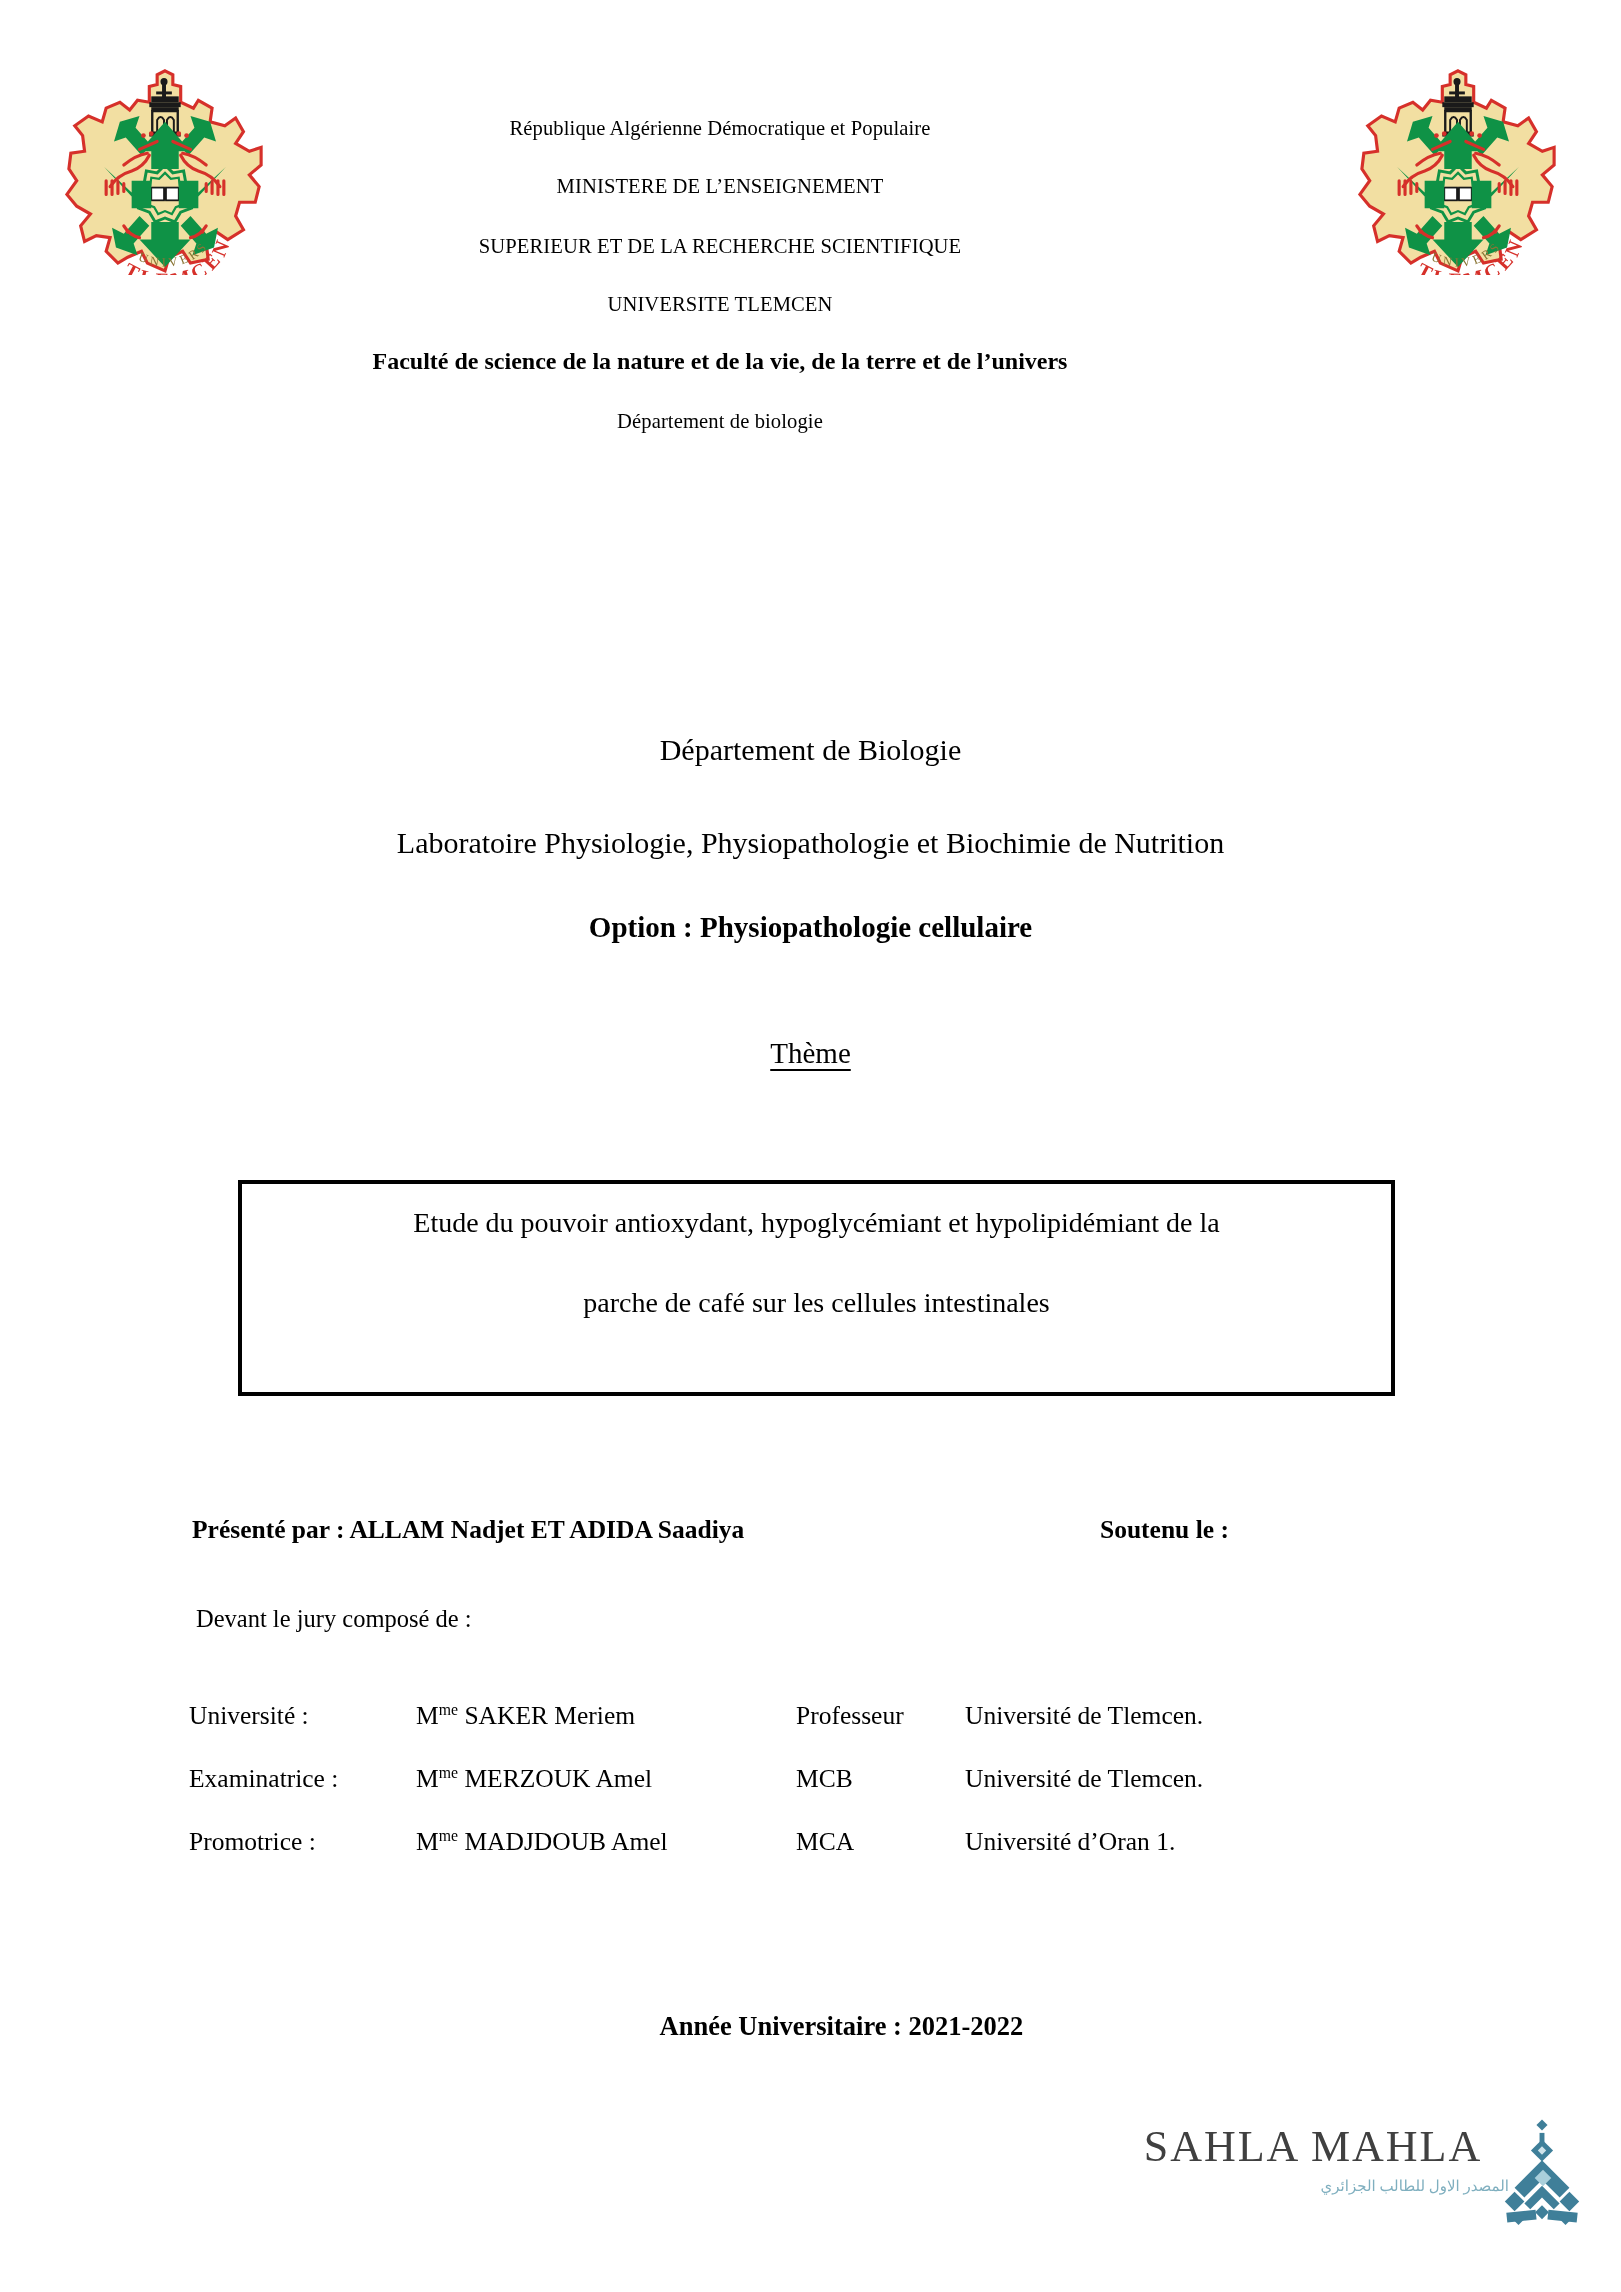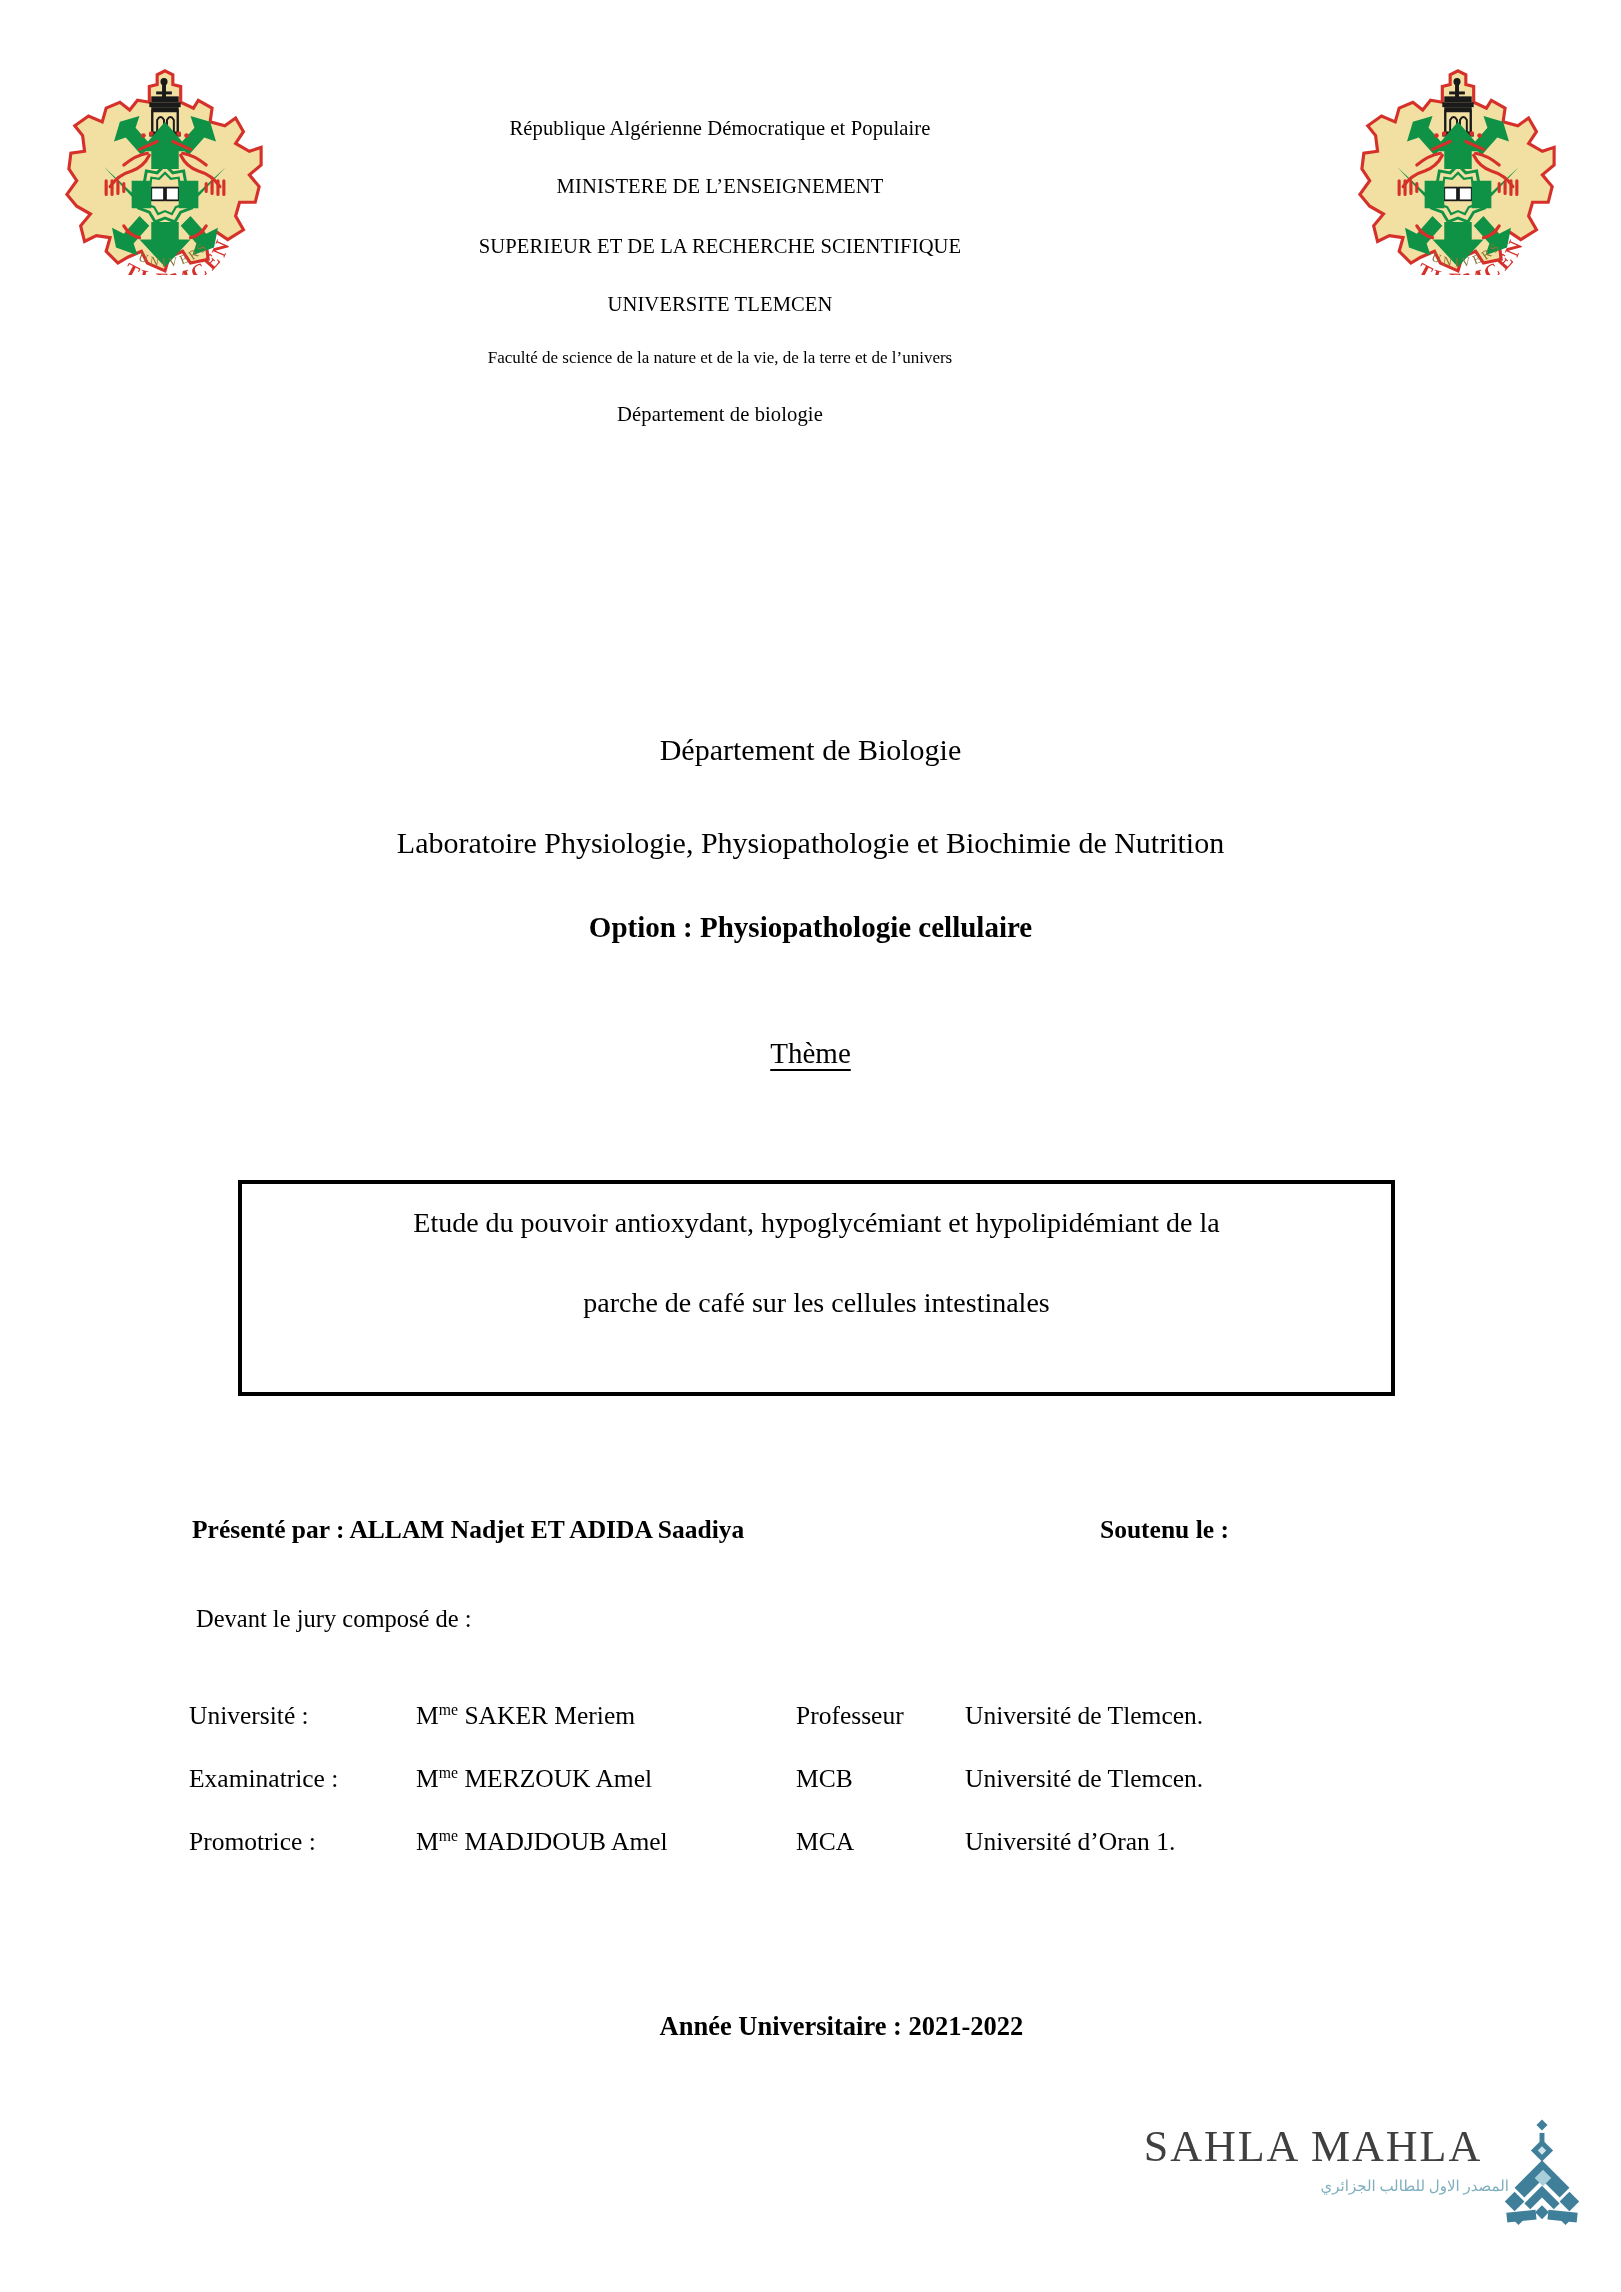--- a/index.html
+++ b/index.html
@@ -44,22 +44,22 @@
     letter-spacing: 0.1px;
   }
   .gap-1 { height: 32px; }
   .gap-2 { height: 35px; }
   .gap-3 { height: 32px; }
   .gap-4 { height: 30px; }
   .gap-5 { height: 34px; }
   .gap-6 { height: 35px; }
 
   .hdr-bold {
-    font-size: 17px;
-    font-weight: normal;
+    font-size: 24px;
+    font-weight: bold;
   }
 
   
   .mid-block {
     position: absolute;
     left: 0;
     top: 732px;
     width: 1621px;
     text-align: center;
   }

